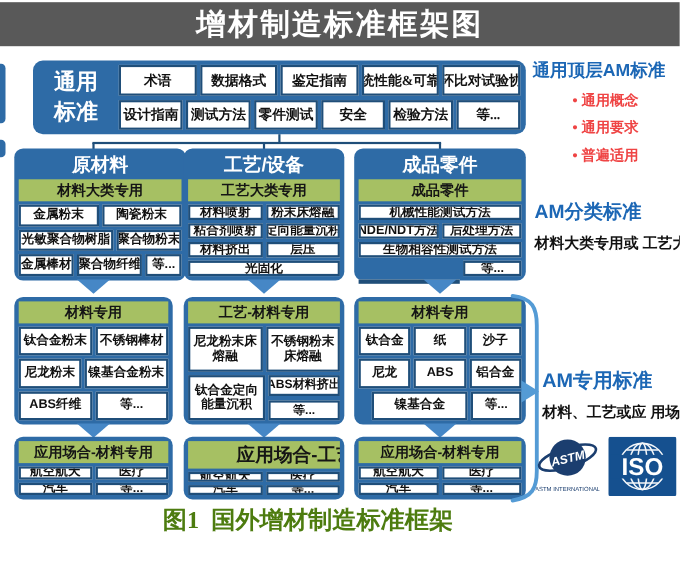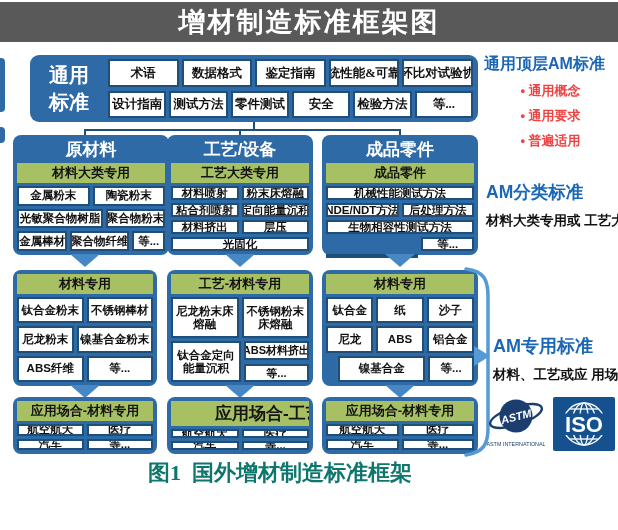--- a/index.html
+++ b/index.html
@@ -74,21 +74,21 @@
   .ann-bot .ann-heading{font-size:18px;}
   .ann-lines{margin-top:7px;font-size:13.5px;font-weight:bold;color:#111;line-height:1.45;white-space:nowrap;}
 
   .bracewrap{position:absolute;left:460px;top:266px;width:36px;height:192px;}
 
   
   .astm{position:absolute;left:487px;top:392px;width:58px;height:58px;}
   .iso{position:absolute;left:553px;top:397px;width:62px;height:54px;}
 
   
-  .cap{position:absolute;text-align:center;color:#0f766e;font-family:"Liberation Serif",serif;
+  .cap{position:absolute;text-align:center;color:#4d7c0f;font-family:"Liberation Serif",serif;
     font-weight:bold;white-space:pre;}
   .cap-zh{left:0;top:458px;width:560px;font-size:22px;}
   .cap-en{left:0;top:494px;width:618px;font-size:17px;}
 </style>
 </head>
 <body>
 
 <div class="stage">
 
   <div class="titlebar">

